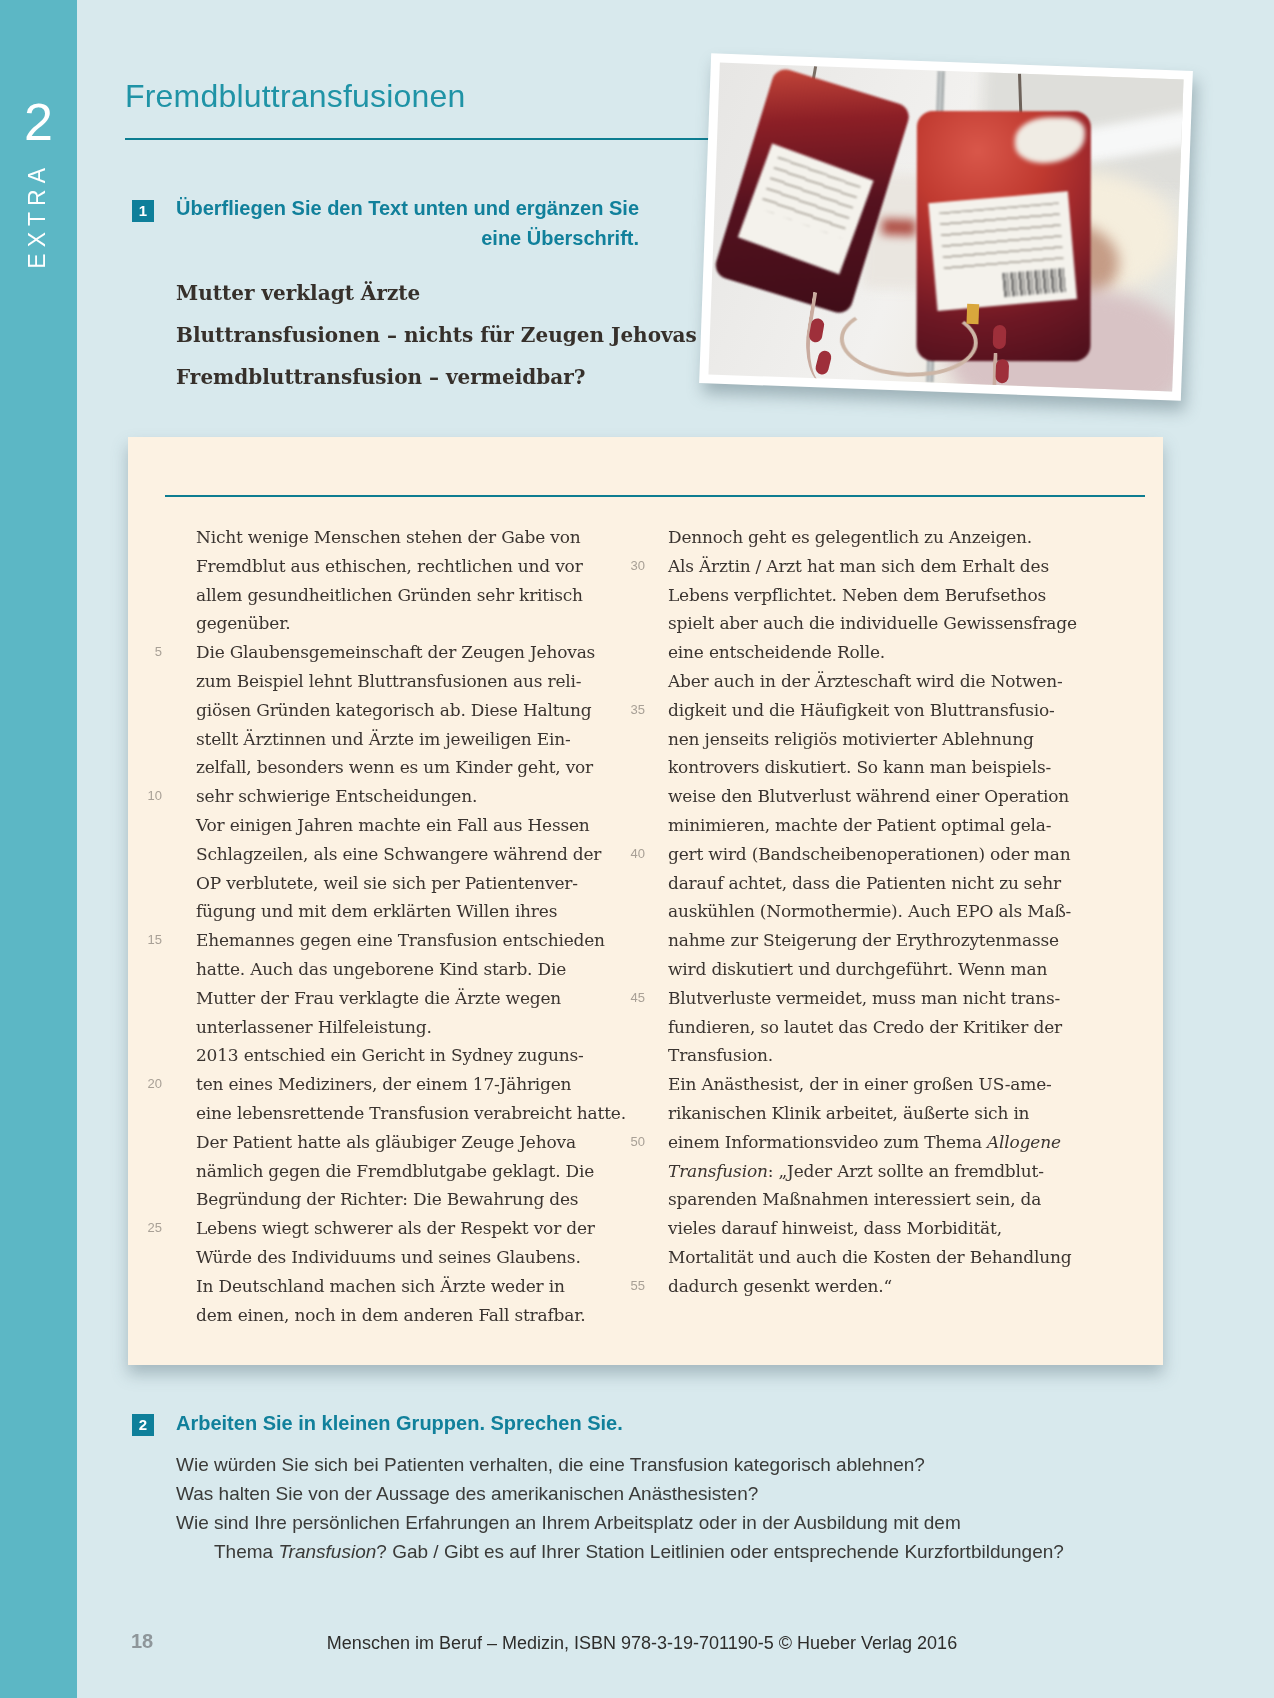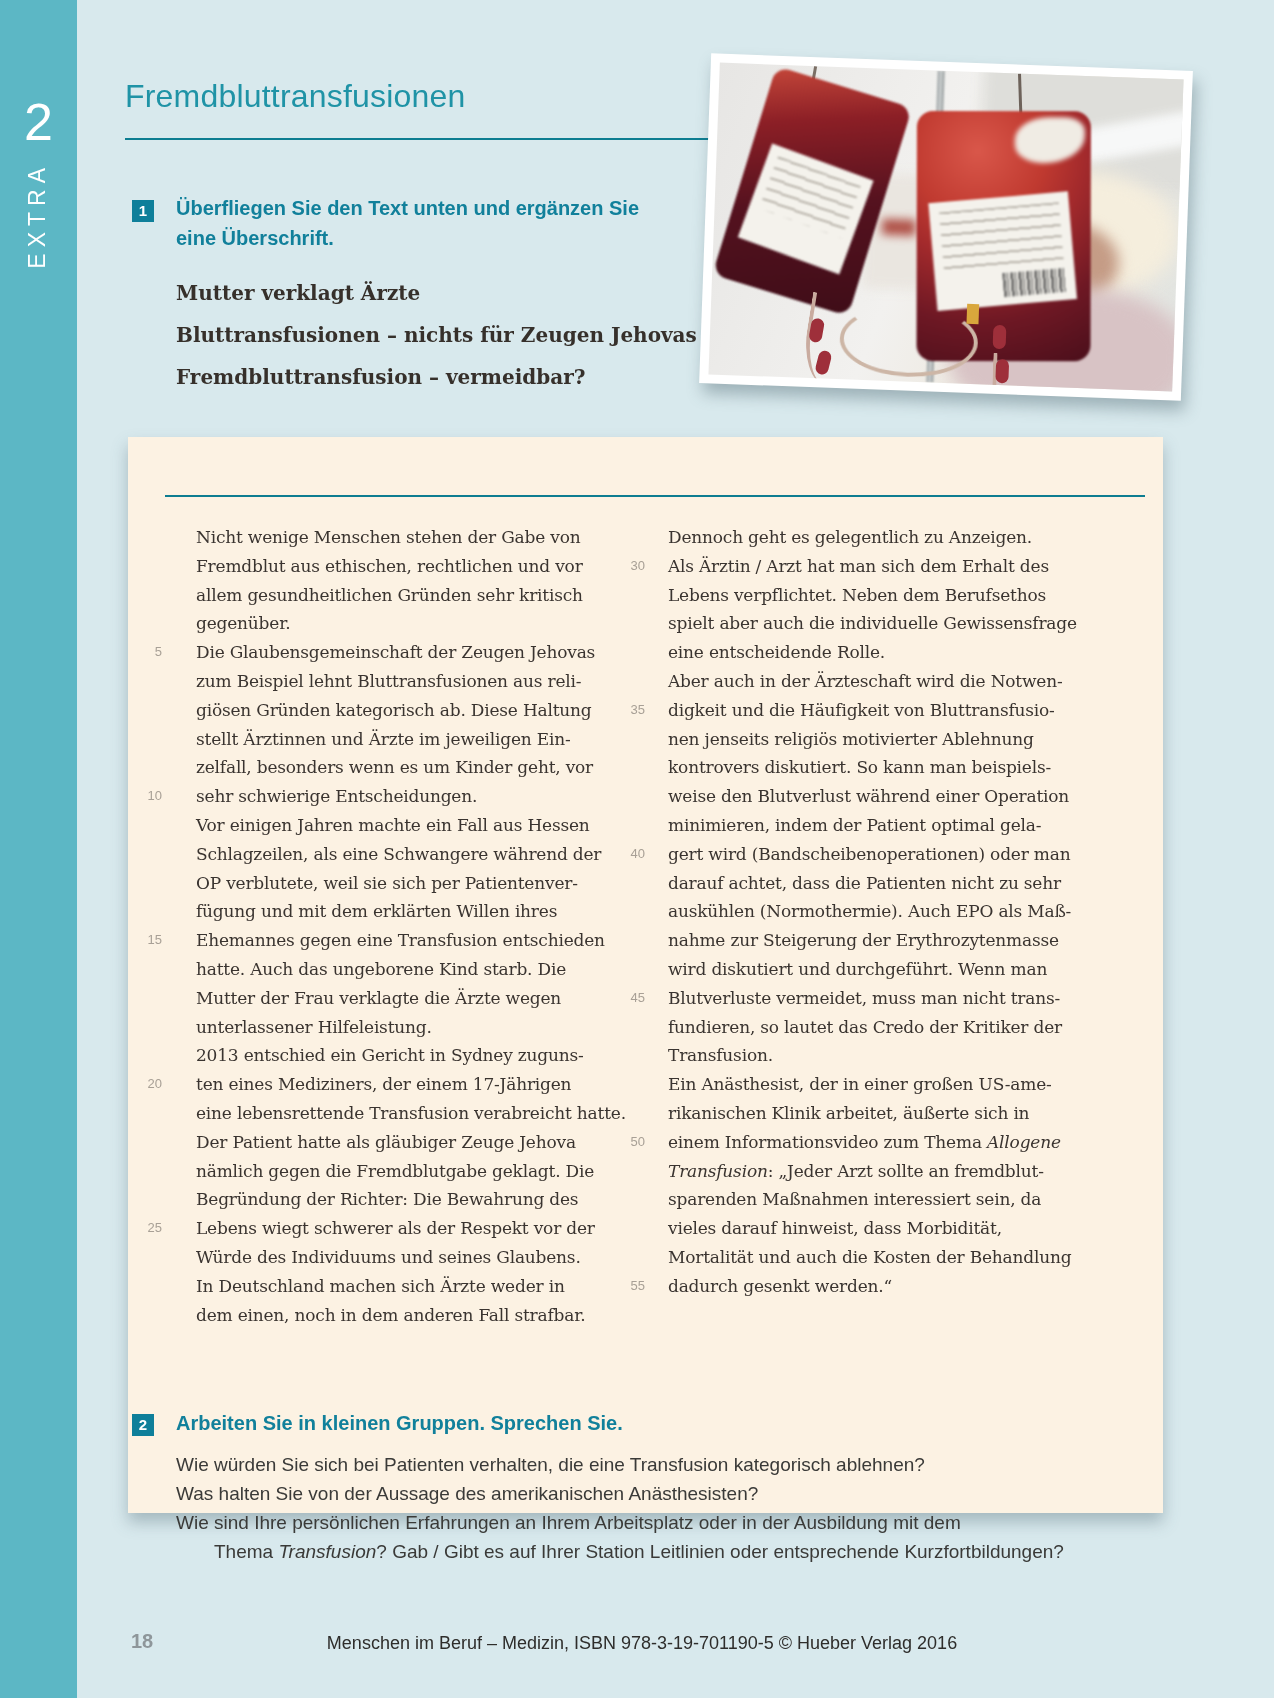--- a/index.html
+++ b/index.html
@@ -17,21 +17,21 @@
   .page-title{position:absolute;left:125px;top:78px;font-size:32px;color:#1f93a6;
        font-weight:400;letter-spacing:0.2px;}
   .title-rule{position:absolute;left:125px;top:138px;width:590px;height:2px;background:#0d7d91;}
 
   
   .badge{position:absolute;width:22px;height:22px;background:#0e7f9a;color:#fff;
        font-size:15px;font-weight:bold;text-align:center;line-height:22px;}
   .ex1-badge{left:132px;top:200px;}
   .ex2-badge{left:132px;top:1414px;}
   .ex1-lines{position:absolute;left:176px;top:193px;color:#11809b;font-size:20px;
-       font-weight:bold;}
+       font-weight:bold;text-align:right;}
   .ex1-lines .ex-line{line-height:30px;white-space:nowrap;}
   .ex2-instruction{position:absolute;left:176px;top:1412px;color:#11809b;font-size:20px;
        font-weight:bold;white-space:nowrap;}
 
   .headlines{position:absolute;left:176px;top:281px;}
   .headline{height:42px;font-family:"DejaVu Serif",serif;font-weight:bold;font-size:20px;
        color:#36302b;white-space:nowrap;}
 
   
   .photo-frame{position:absolute;left:705px;top:62px;width:464px;height:312px;
@@ -82,21 +82,21 @@
        border:4px solid #cdb6a6;border-top-color:transparent;border-radius:50%;
        filter:blur(0.6px);}
   .seg{position:absolute;width:13px;height:24px;background:#9e2f3a;border-radius:7px;}
   .seg-l1{left:100px;top:252px;transform:rotate(8deg);}
   .seg-l2{left:108px;top:284px;transform:rotate(12deg);}
   .seg-c1{left:283px;top:252px;}
   .seg-c2{left:287px;top:286px;}
   .clamp{position:absolute;left:256px;top:232px;width:12px;height:20px;background:#d9a73c;}
 
   
-  .textbox{position:absolute;left:128px;top:437px;width:1035px;height:1076px;
+  .textbox{position:absolute;left:128px;top:437px;width:1035px;height:928px;
        background:#fcf2e3;box-shadow:0 9px 15px rgba(70,95,105,0.35);}
   .textbox-rule{position:absolute;left:37px;top:58px;width:980px;height:2px;background:#0d7d91;}
   .col{position:absolute;top:86px;}
   .col-left{left:0px;}
   .col-right{left:483px;}
   .trow{display:flex;}
   .ln{display:inline-block;width:34px;margin-right:34px;text-align:right;
        color:#a8a096;font-size:13px;line-height:28.8px;font-family:"Liberation Sans",sans-serif;}
   .col-right .ln{margin-right:23px;}
   .lt{font-family:"DejaVu Serif",serif;font-size:17px;line-height:28.8px;color:#3a3430;
@@ -322,21 +322,21 @@
       <div class="trow">
         <span class="ln"></span>
         <span class="lt">kontrovers diskutiert. So kann man beispiels-</span>
       </div>
       <div class="trow">
         <span class="ln"></span>
         <span class="lt">weise den Blutverlust während einer Operation</span>
       </div>
       <div class="trow">
         <span class="ln"></span>
-        <span class="lt">minimieren, indem der Patient optimal gela-</span>
+        <span class="lt">minimieren, machte der Patient optimal gela-</span>
       </div>
       <div class="trow">
         <span class="ln">40</span>
         <span class="lt">gert wird (Bandscheibenoperationen) oder man</span>
       </div>
       <div class="trow">
         <span class="ln"></span>
         <span class="lt">darauf achtet, dass die Patienten nicht zu sehr</span>
       </div>
       <div class="trow">

